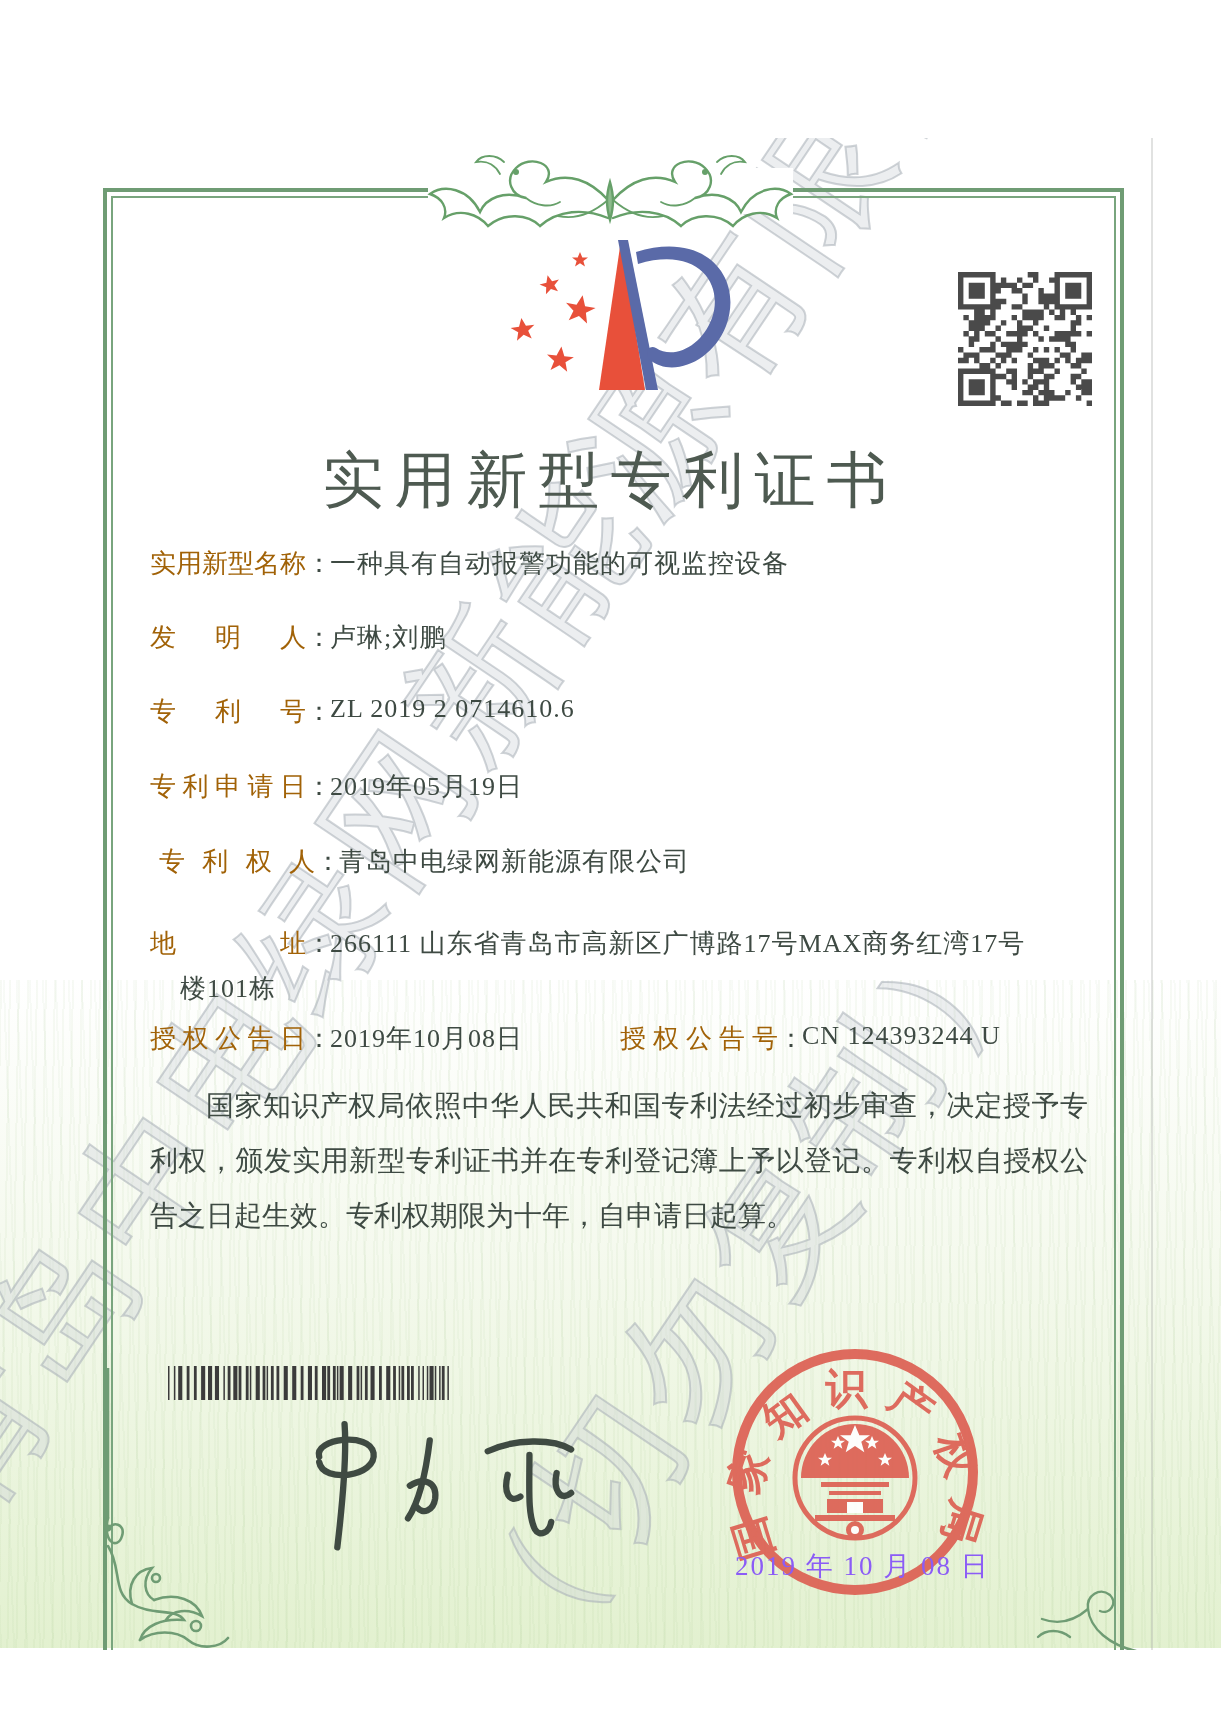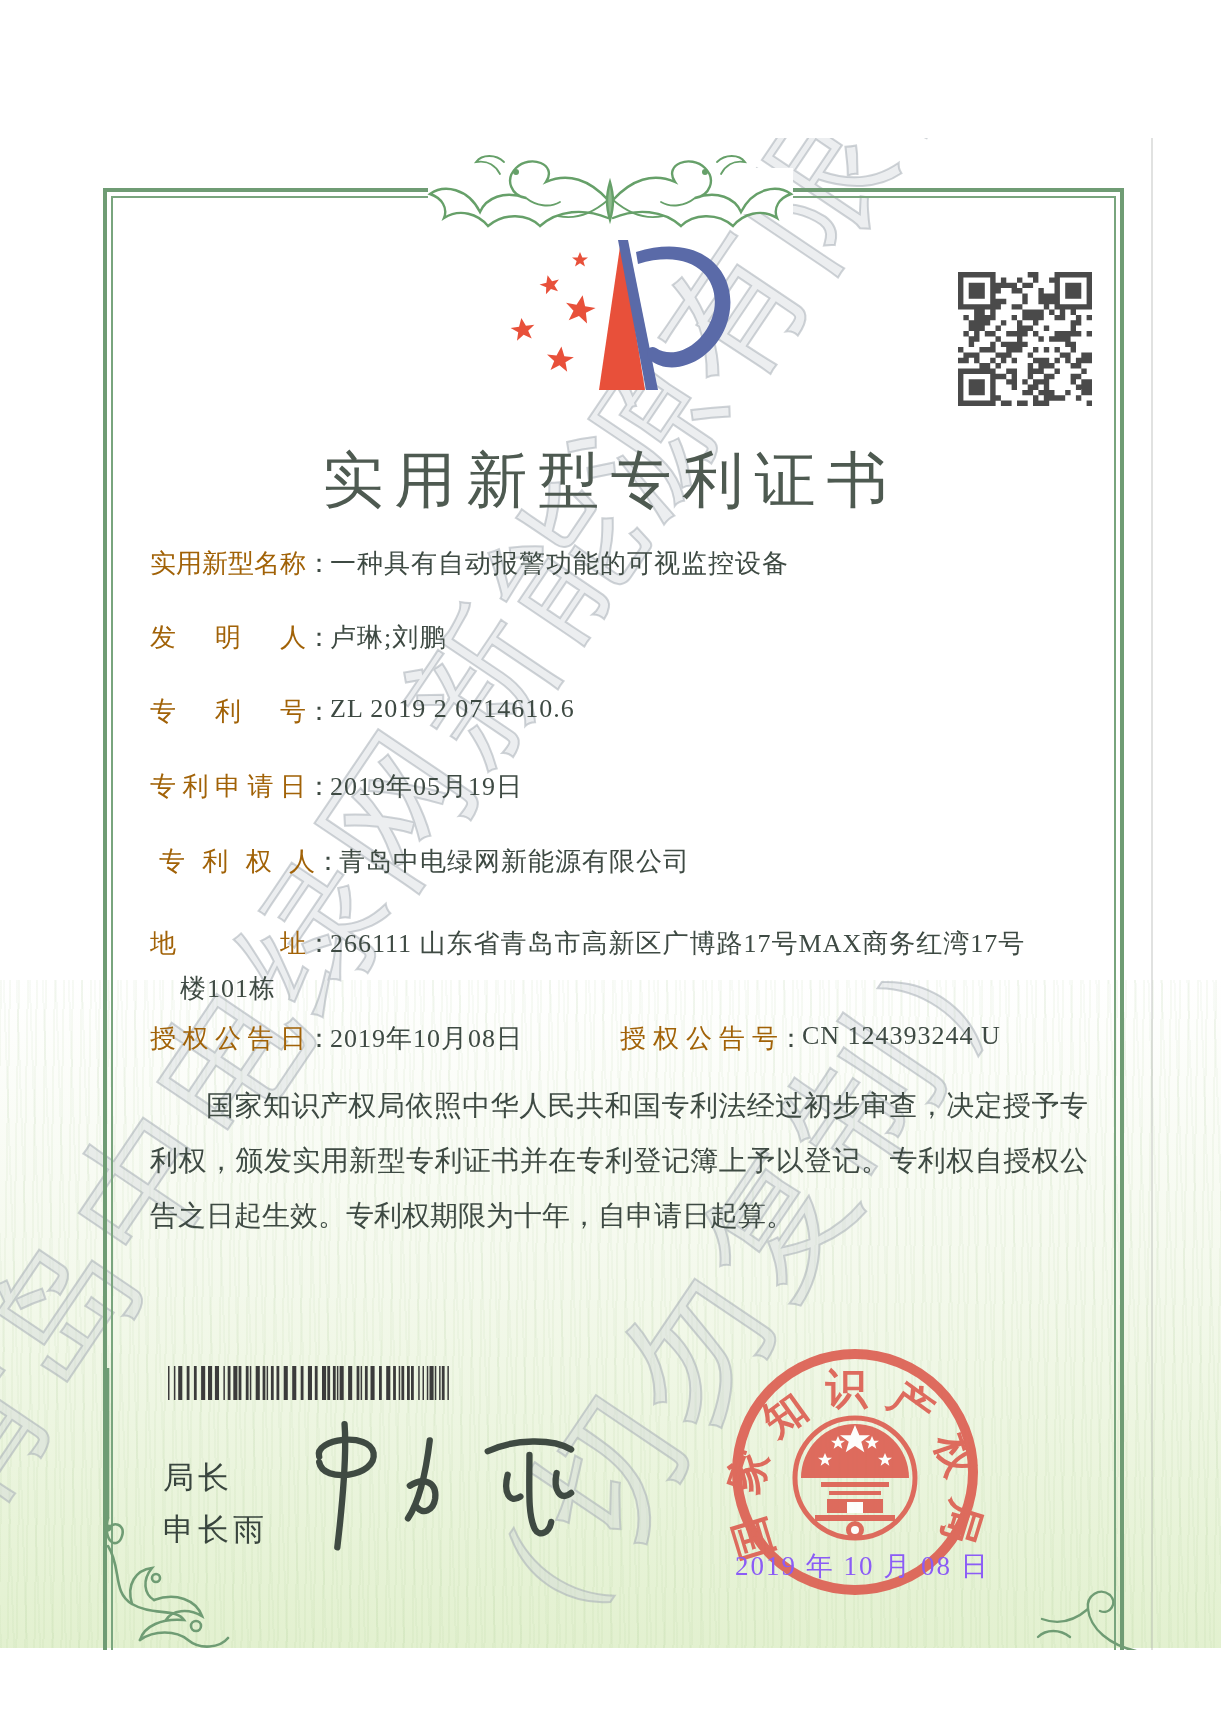--- a/index.html
+++ b/index.html
@@ -221,24 +221,20 @@
       <rect x="250.2" y="0" width="1.5" height="34" fill="#3b3b3b"></rect>
       <rect x="254.5" y="0" width="1.5" height="34" fill="#3b3b3b"></rect>
       <rect x="258.8" y="0" width="1.5" height="34" fill="#3b3b3b"></rect>
       <rect x="261.5" y="0" width="4.1" height="34" fill="#3b3b3b"></rect>
       <rect x="266.8" y="0" width="1.5" height="34" fill="#3b3b3b"></rect>
       <rect x="271.1" y="0" width="1.5" height="34" fill="#3b3b3b"></rect>
       <rect x="273.8" y="0" width="2.8" height="34" fill="#3b3b3b"></rect>
       <rect x="279.4" y="0" width="1.5" height="34" fill="#3b3b3b"></rect>
     </svg>
 
-  <div class="director">
-    <div>局长</div>
-    <div>申长雨</div>
-  </div>
 
   <svg class="signature" width="290" height="165" viewBox="0 0 320 180">
     <g stroke="#3f4a42" fill="none" stroke-width="7" stroke-linecap="round" stroke-linejoin="round">
       <path d="M58,20 C61,60 54,122 50,156"></path>
       <path d="M30,56 C24,36 86,28 90,52 C94,78 34,86 30,62"></path>
       <path d="M152,38 C147,80 140,106 128,124"></path>
       <path d="M130,88 C146,78 160,84 158,102 C156,116 144,120 138,112"></path>
       <path d="M216,50 C246,36 288,36 308,48"></path>
       <path d="M262,54 C262,92 260,120 268,136 C273,145 284,140 286,128"></path>
       <path d="M238,76 C233,96 240,108 252,100"></path>

